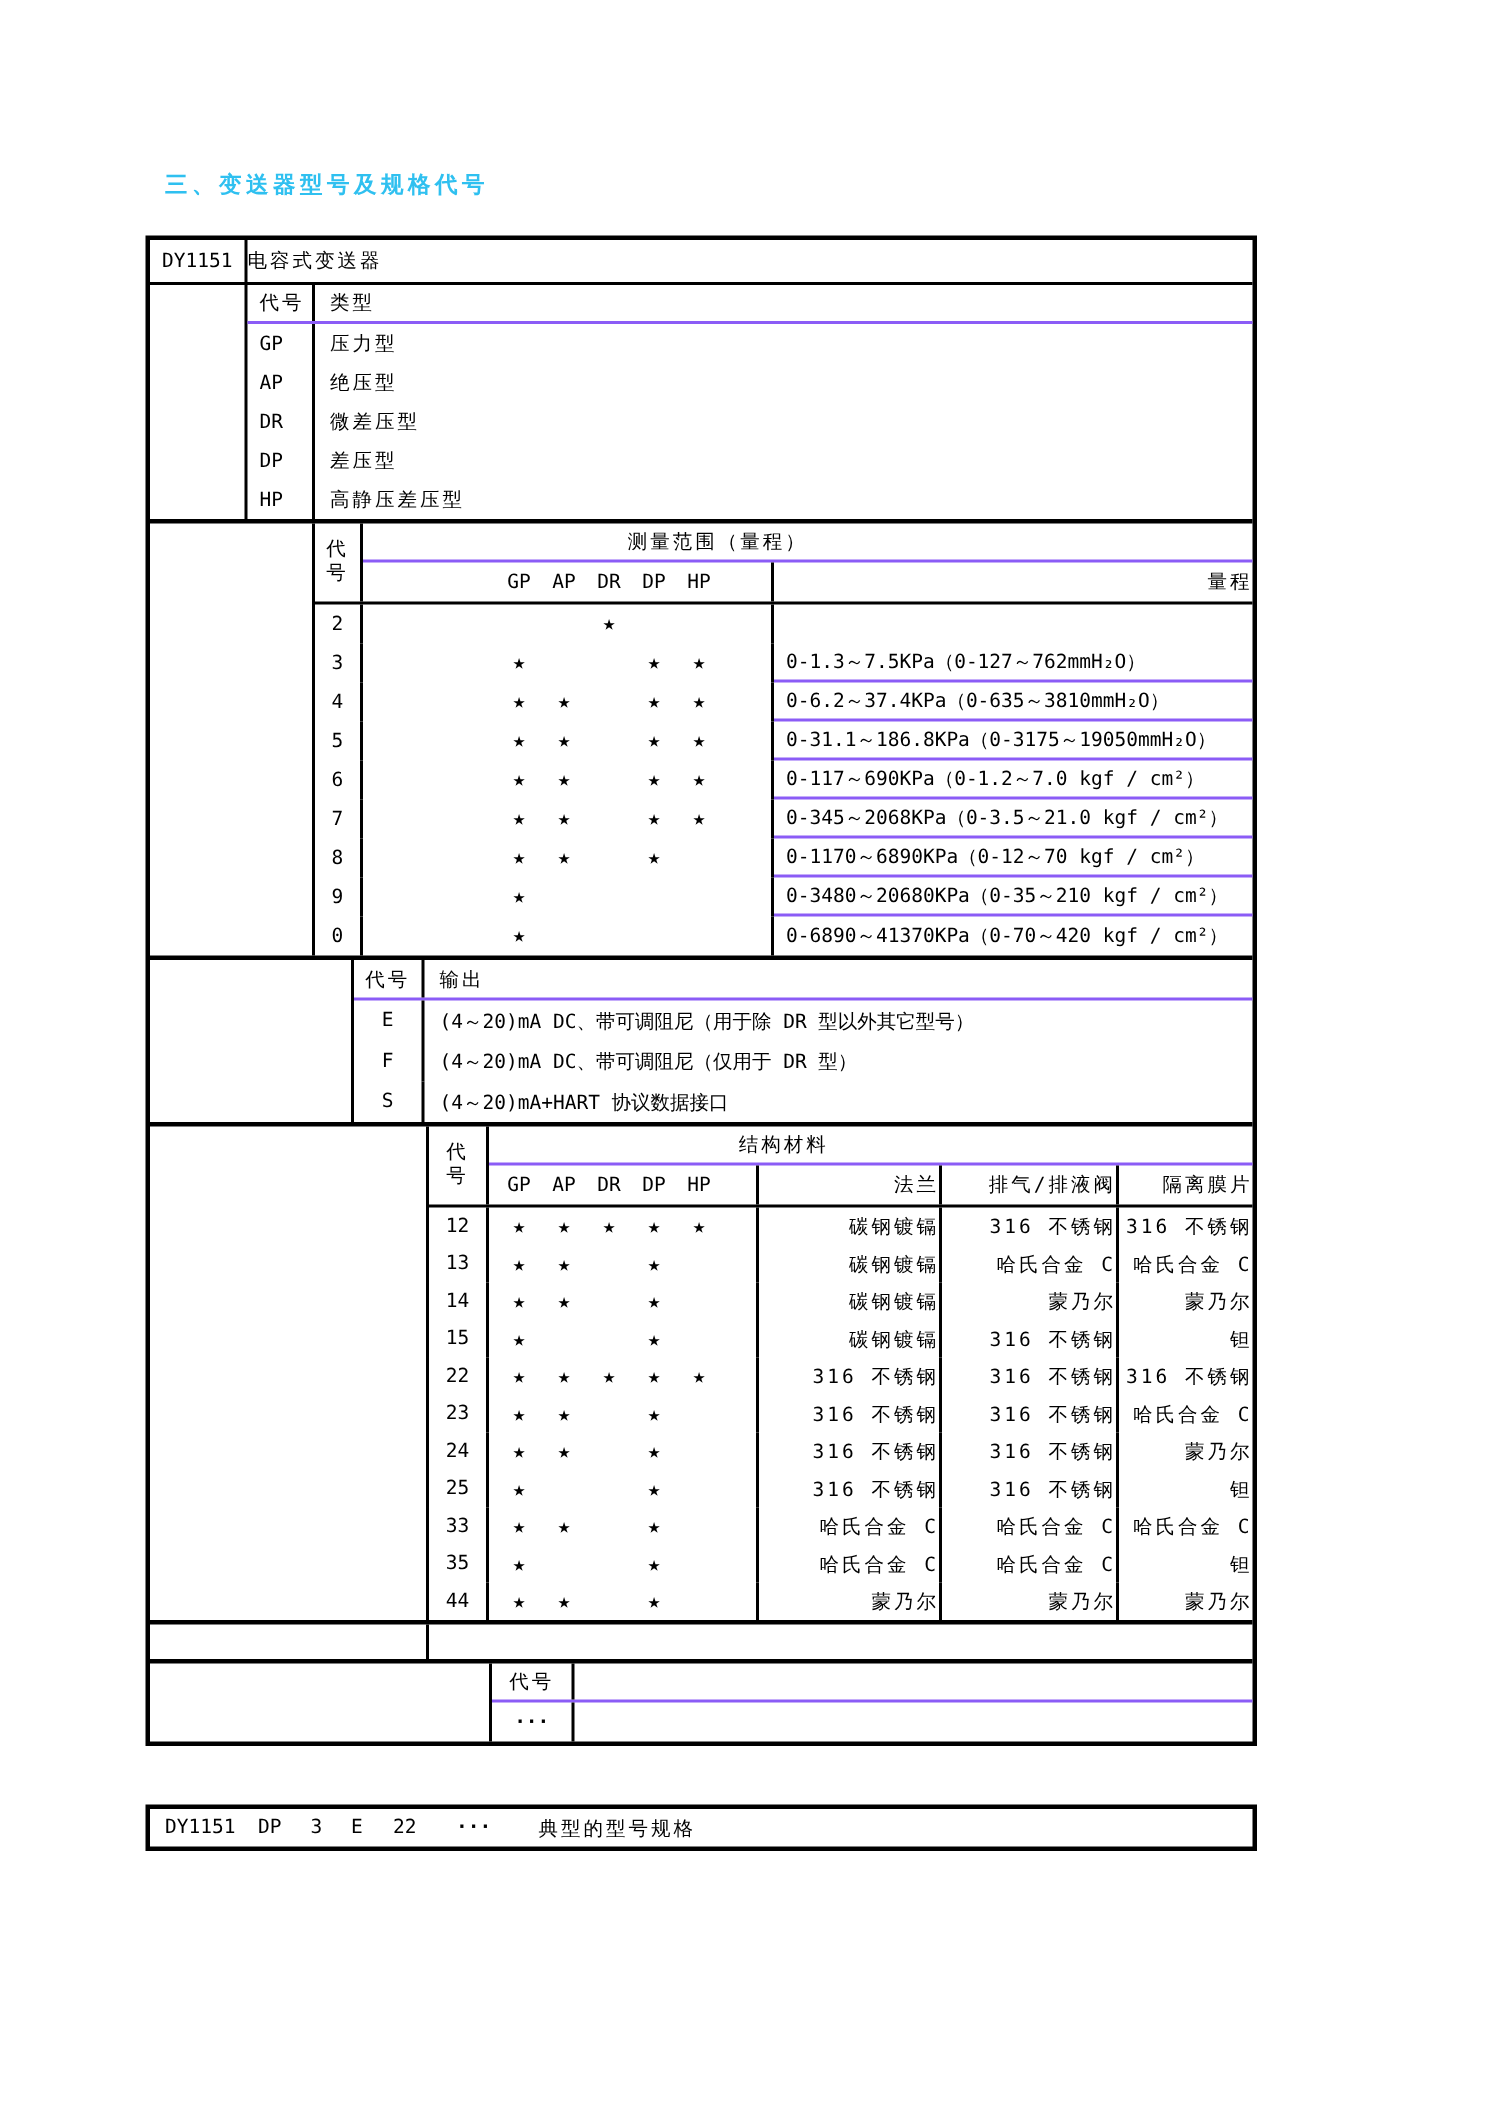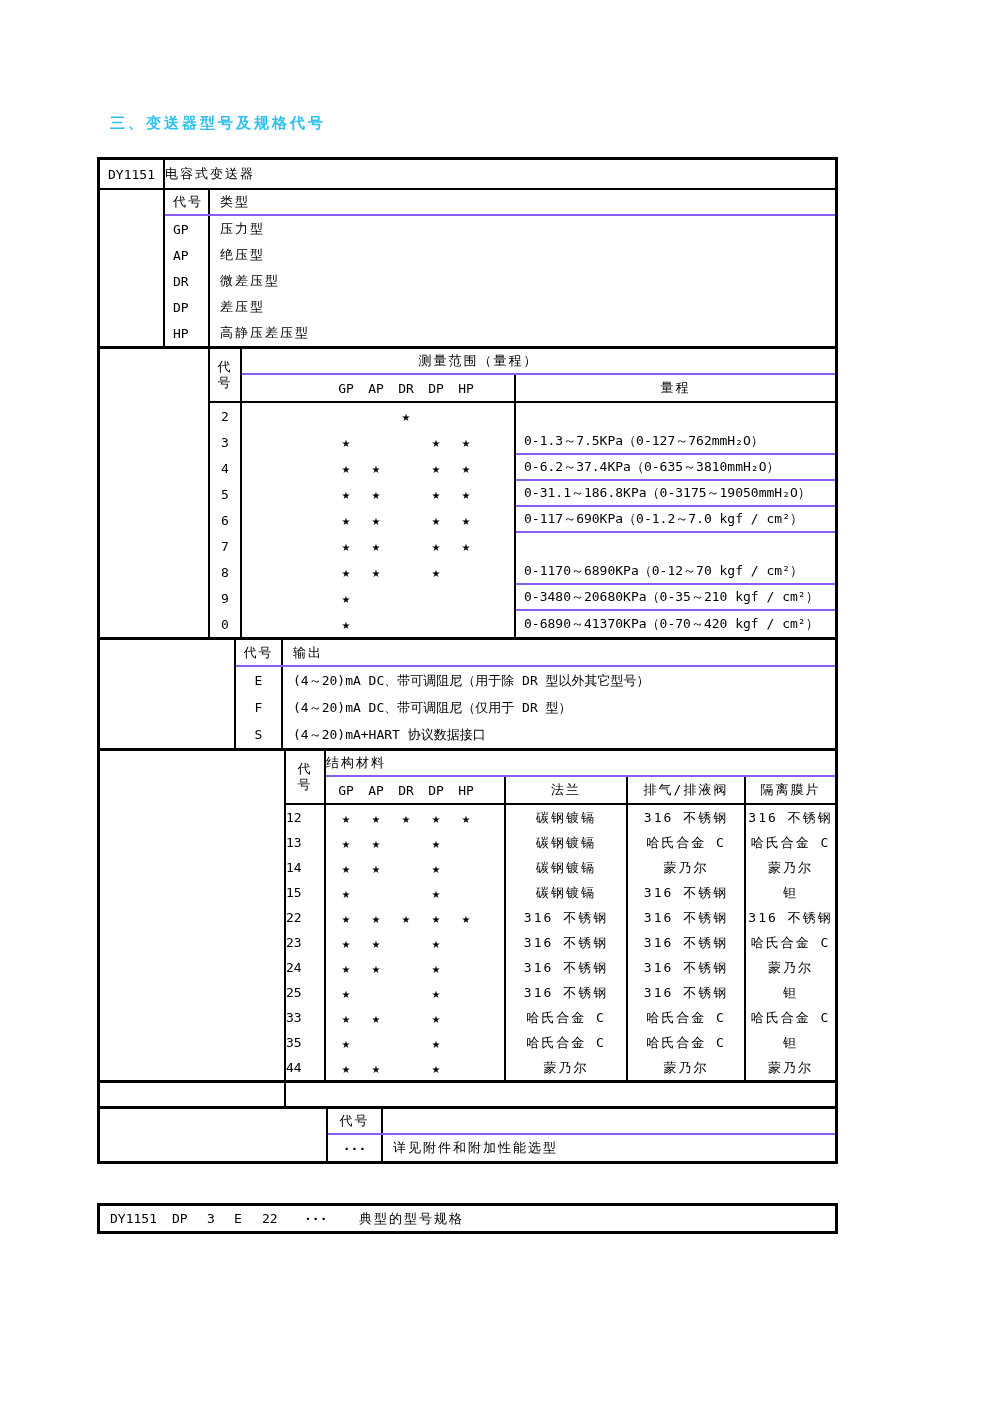--- a/index.html
+++ b/index.html
@@ -7,21 +7,21 @@
 body{width:992px;height:1403px;position:relative;font-family:"DejaVu Sans Mono","Liberation Mono",monospace;color:#000;font-size:13px}
 .title{position:absolute;left:110px;top:114px;font-size:15px;font-weight:bold;letter-spacing:3px;color:#2fc0f0;font-family:"DejaVu Serif","Liberation Serif",serif}
 .tbl{position:absolute;left:97px;top:157px;width:741px;border:3px solid #000;background:#fff}
 .ex-tbl{position:absolute;left:97px;top:1203px;width:741px;height:31px;border:3px solid #000;display:flex;align-items:center;padding-left:6px}
 .row,.sec{display:flex}
 .sec{border-top:2px solid #000}
 .sec3{border-top:3px solid #000}
 .br{border-right:2px solid #000}
 .bb{border-bottom:2px solid #8b5cf6}
 .cell{display:flex;align-items:center}
-.center{justify-content:center;text-align:center}
+.center{justify-content:flex-end;text-align:center}
 .cjk{letter-spacing:2px}
 .lc{flex:none}
 .colbox{flex:1;display:flex;flex-direction:column}
 
 .model-row{height:28px}
 .mcode{width:65px;padding-left:8px}
 .mdesc{flex:1;}
 
 .t-left{width:65px}
 .trow{display:flex;height:26px}
@@ -45,28 +45,28 @@
 
 .o-left{width:136px}
 .orow{display:flex;height:27px}
 .ocode{width:47px;justify-content:center}
 .olbl{flex:1;padding-left:10px}
 
 .m-left{width:186px}
 .mhead{display:flex;height:54px;border-bottom:2px solid #000}
 .mcodeh{width:40px;flex-direction:column;justify-content:center;line-height:16px;text-align:center}
 .mh-title{height:27px}
-.mh-title .shift{flex:1;text-align:left;padding-right:116px}
+.mh-title .shift{flex:1;text-align:center;padding-right:116px}
 .mh2{display:flex;height:27px}
 .mstarsl{width:180px;display:flex;padding-left:5px}
 .mcol1{width:122px}
 .mcol2{width:118px}
 .mcol3{flex:1}
 .mrow{display:flex;height:25px}
-.mcode2{width:40px;justify-content:flex-start}
+.mcode2{width:40px;justify-content:center}
 .mstars{width:180px;display:flex;padding-left:5px}
 
 .note-row{height:26px}
 .n-left{width:186px}
 .nlbl{flex:1;padding-left:12px}
 
 .a-left{width:228px}
 .arow{display:flex;height:26px}
 .acode{width:55px;justify-content:center}
 .albl{flex:1;padding-left:10px}
@@ -247,20 +247,23 @@
         <div class="cell rcode br">
             <span>7</span>
           </div>
         <div class="cell rstars br">
           <span class="slot star">★</span>
             <span class="slot star">★</span>
             <span class="slot star"></span>
             <span class="slot star">★</span>
             <span class="slot star">★</span>
         </div>
+        <div class="cell rrange bb">
+            <span>0-345～2068KPa（0-3.5～21.0 kgf / cm²）</span>
+          </div>
       </div>
       <div class="rrow">
         <div class="cell rcode br">
             <span>8</span>
           </div>
         <div class="cell rstars br">
           <span class="slot star">★</span>
             <span class="slot star">★</span>
             <span class="slot star"></span>
             <span class="slot star">★</span>
@@ -617,23 +620,20 @@
     <div class="colbox">
       <div class="arow bb">
         <div class="cell acode br cjk">
             <span>代号</span>
           </div>
       </div>
       <div class="arow">
         <div class="cell acode br">
             <b>···</b>
           </div>
-        <div class="cell albl cjk">
-            <span>详见附件和附加性能选型</span>
-          </div>
       </div>
     </div>
   </div>
 
 </div>
 
 <div class="ex-tbl">
   <span class="exi w1">DY1151</span>
   <span class="exi w2">DP</span>
   <span class="exi w3">3</span>

